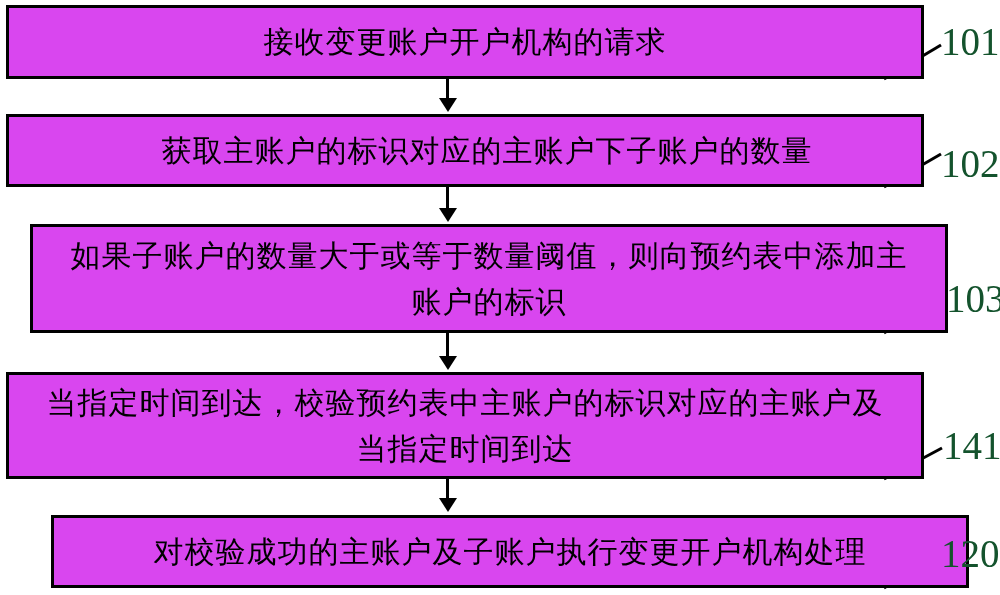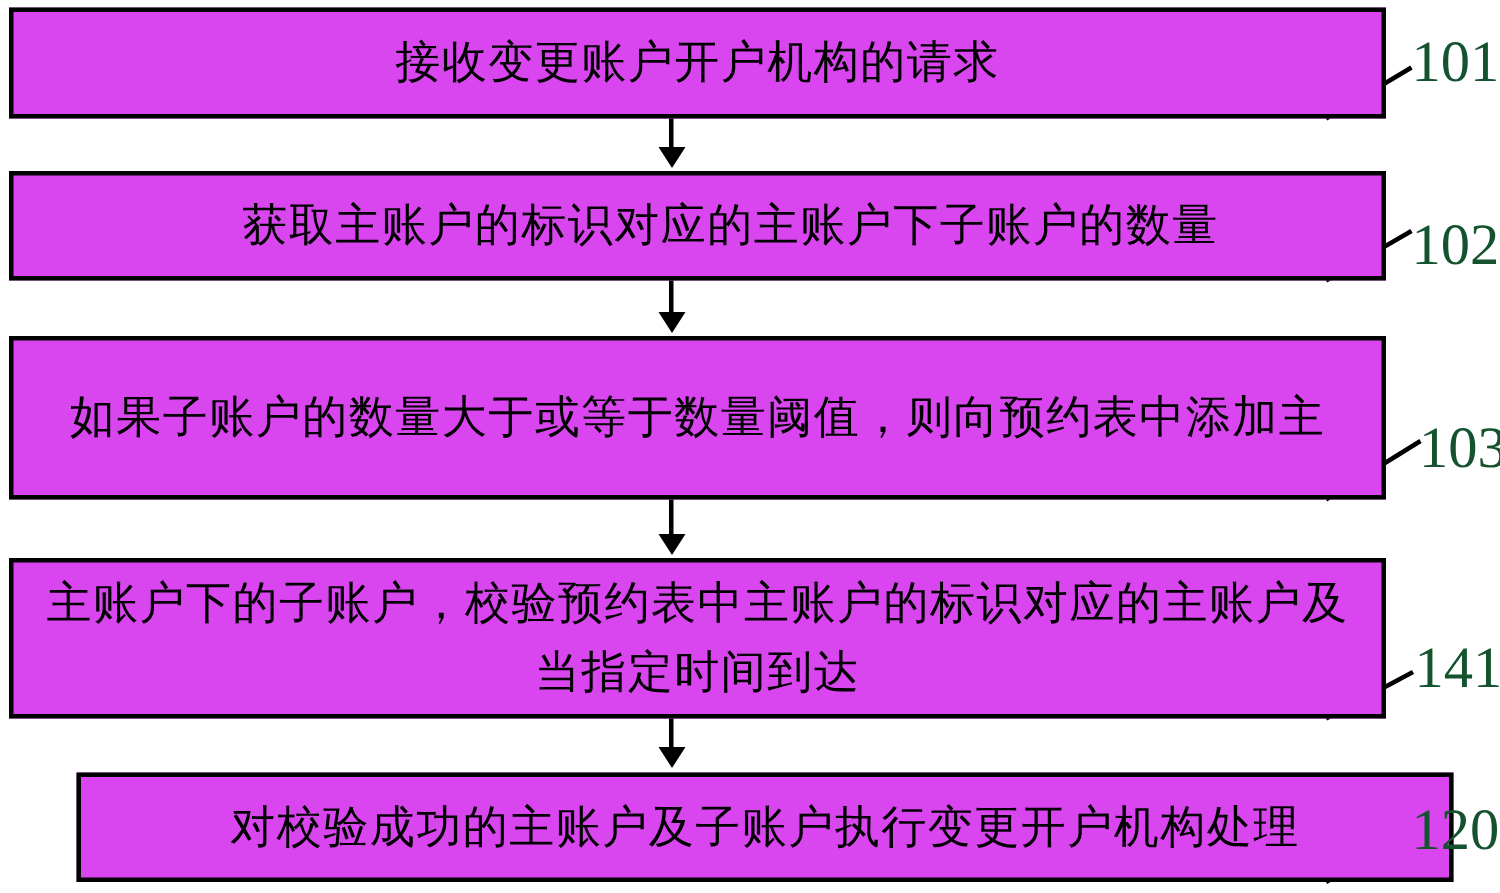--- a/index.html
+++ b/index.html
@@ -35,21 +35,21 @@
     align-items: center;
     justify-content: center;
     text-align: center;
     color: #000000;
     font-size: 30px;
     line-height: 46px;
     letter-spacing: 1px;
   }
   .box-1 { top: 5px;   height: 74px;  }
   .box-2 { top: 114px; height: 73px; padding-left: 44px;  }
-  .box-3 { top: 224px; height: 109px; }
+  .box-3 { top: 224px; height: 109px; margin-left: 24px; }
   .box-4 { top: 372px; height: 107px; }
   .box-5 { top: 515px; height: 73px; margin-left: 45px;  }
   .box-line { white-space: nowrap; }
 
   .arrow-line {
     position: absolute;
     left: 446px;
     width: 3px;
     background: #000000;
   }
@@ -106,27 +106,28 @@
 
   <div class="flow-box box-2">
     <div class="box-line">获取主账户的标识对应的主账户下子账户的数量</div>
   </div>
 
   <div class="arrow-line a2-line"></div>
   <div class="arrow-head a2-head"></div>
 
   <div class="flow-box box-3">
     <div class="box-line">如果子账户的数量大于或等于数量阈值，则向预约表中添加主</div>
+    <div class="box-line">账户的标识</div>
   </div>
 
   <div class="arrow-line a3-line"></div>
   <div class="arrow-head a3-head"></div>
 
   <div class="flow-box box-4">
-    <div class="box-line">主账户下的子账户，校验预约表中主账户的标识对应的主账户及</div>
+    <div class="box-line">当指定时间到达，校验预约表中主账户的标识对应的主账户及</div>
     <div class="box-line">当指定时间到达</div>
   </div>
 
   <div class="arrow-line a4-line"></div>
   <div class="arrow-head a4-head"></div>
 
   <div class="flow-box box-5">
     <div class="box-line">对校验成功的主账户及子账户执行变更开户机构处理</div>
   </div>
 

